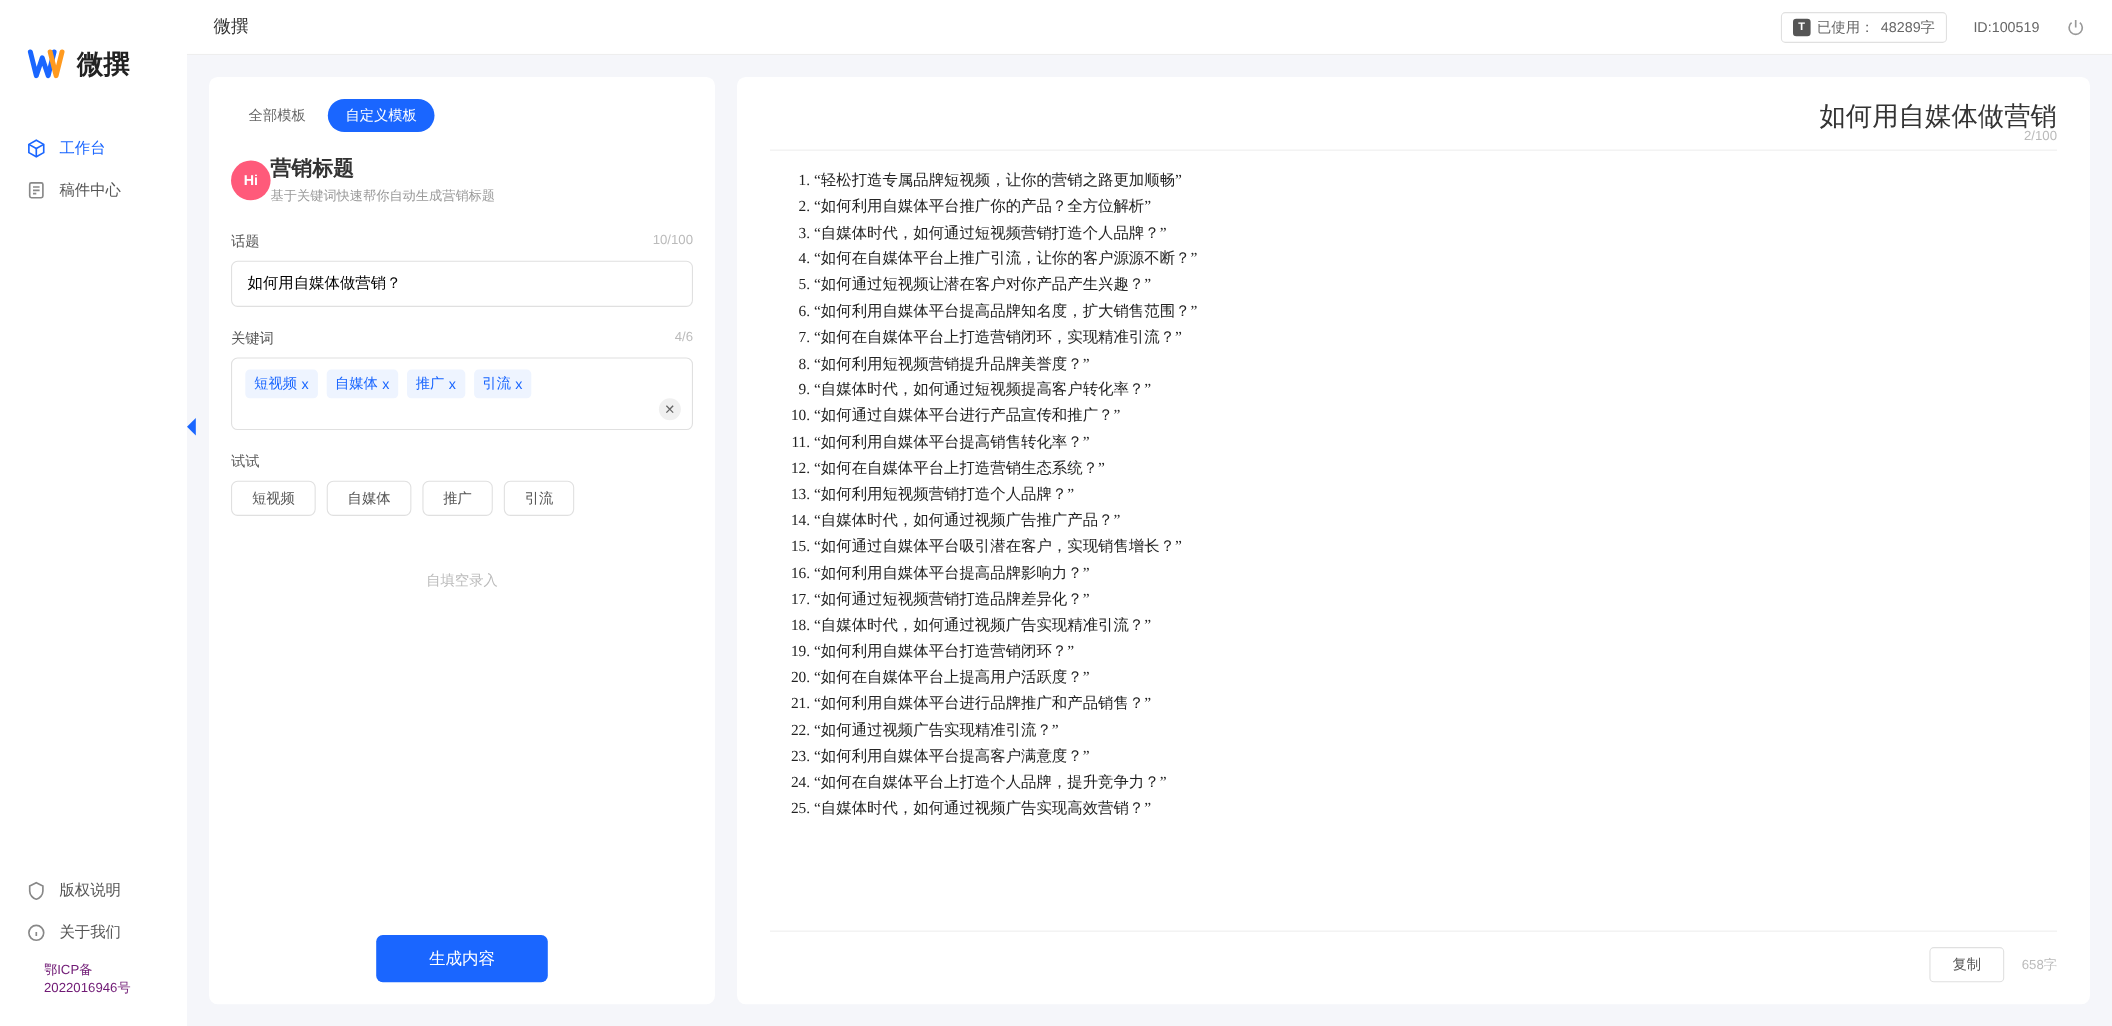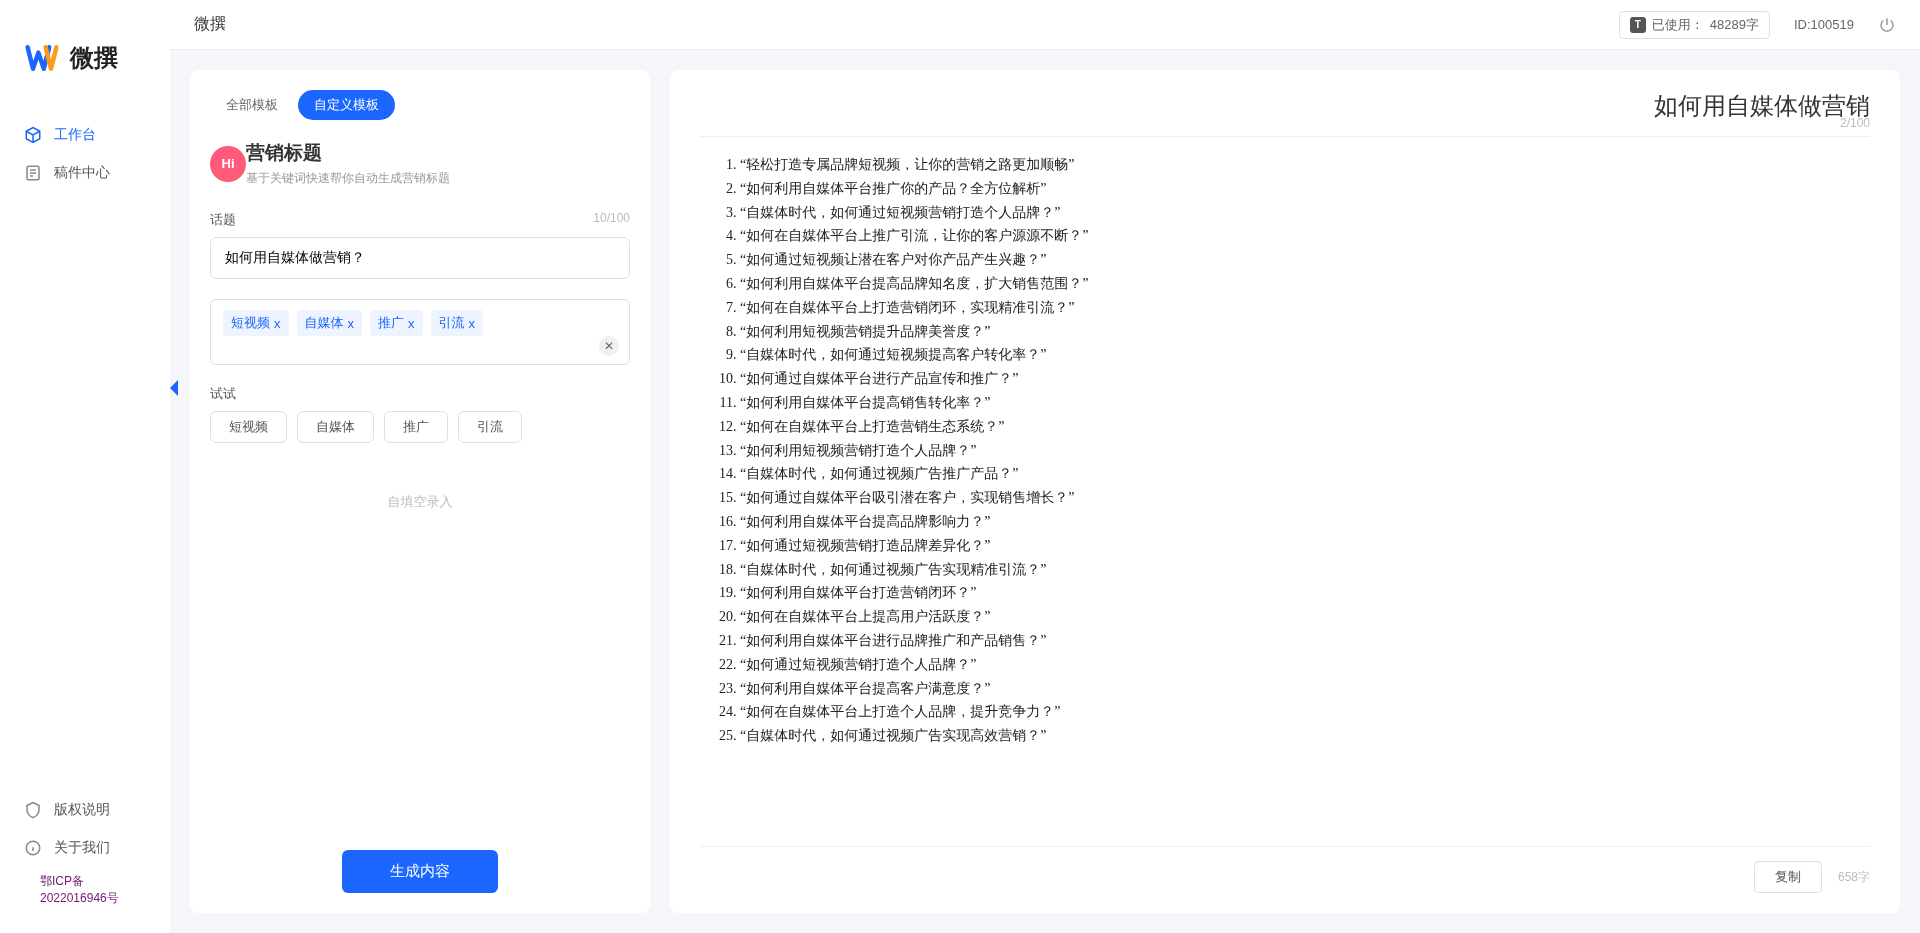--- a/index.html
+++ b/index.html
@@ -155,20 +155,24 @@
 
         <div class="form-section">
           <div class="form-label-row">
             <span class="form-label">话题</span>
             <span class="form-count">10/100</span>
           </div>
           <input class="text-input" value="如何用自媒体做营销？" style="">
         </div>
 
         <div class="form-section">
+          <div class="form-label-row">
+            <span class="form-label">关键词</span>
+            <span class="form-count">4/6</span>
+          </div>
           <div class="tag-box">
             <div class="tag-wrap" id="tag-wrap">
                 <span class="tag">短视频 <span class="tag-x">x</span></span>
                 <span class="tag">自媒体 <span class="tag-x">x</span></span>
                 <span class="tag">推广 <span class="tag-x">x</span></span>
                 <span class="tag">引流 <span class="tag-x">x</span></span>
               </div>
             <div class="clear-btn">✕</div>
           </div>
         </div>
@@ -213,21 +217,21 @@
               <li>“如何在自媒体平台上打造营销生态系统？”</li>
               <li>“如何利用短视频营销打造个人品牌？”</li>
               <li>“自媒体时代，如何通过视频广告推广产品？”</li>
               <li>“如何通过自媒体平台吸引潜在客户，实现销售增长？”</li>
               <li>“如何利用自媒体平台提高品牌影响力？”</li>
               <li>“如何通过短视频营销打造品牌差异化？”</li>
               <li>“自媒体时代，如何通过视频广告实现精准引流？”</li>
               <li>“如何利用自媒体平台打造营销闭环？”</li>
               <li>“如何在自媒体平台上提高用户活跃度？”</li>
               <li>“如何利用自媒体平台进行品牌推广和产品销售？”</li>
-              <li>“如何通过短视频营销打造个人品牌？”</li>
+              <li>“如何通过视频广告实现精准引流？”</li>
               <li>“如何利用自媒体平台提高客户满意度？”</li>
               <li>“如何在自媒体平台上打造个人品牌，提升竞争力？”</li>
               <li>“自媒体时代，如何通过视频广告实现高效营销？”</li>
             </ol>
         </div>
         <div class="output-footer">
           <button class="copy-btn">复制</button>
           <span class="char-count">658字</span>
         </div>
       </section>

